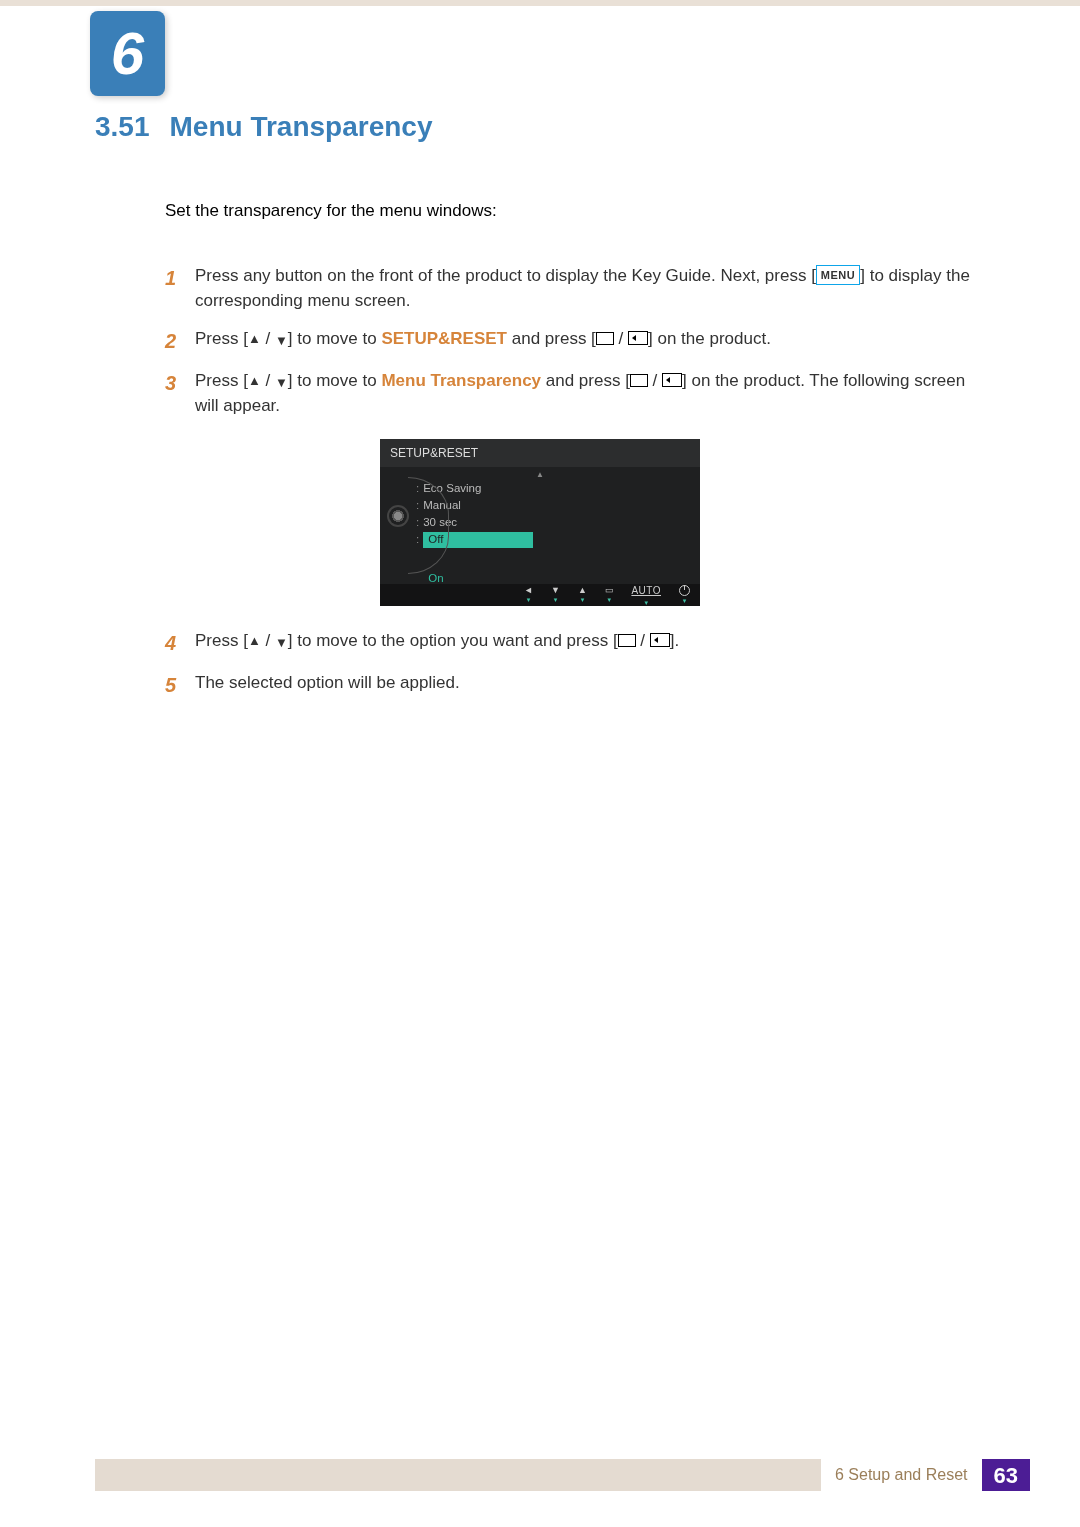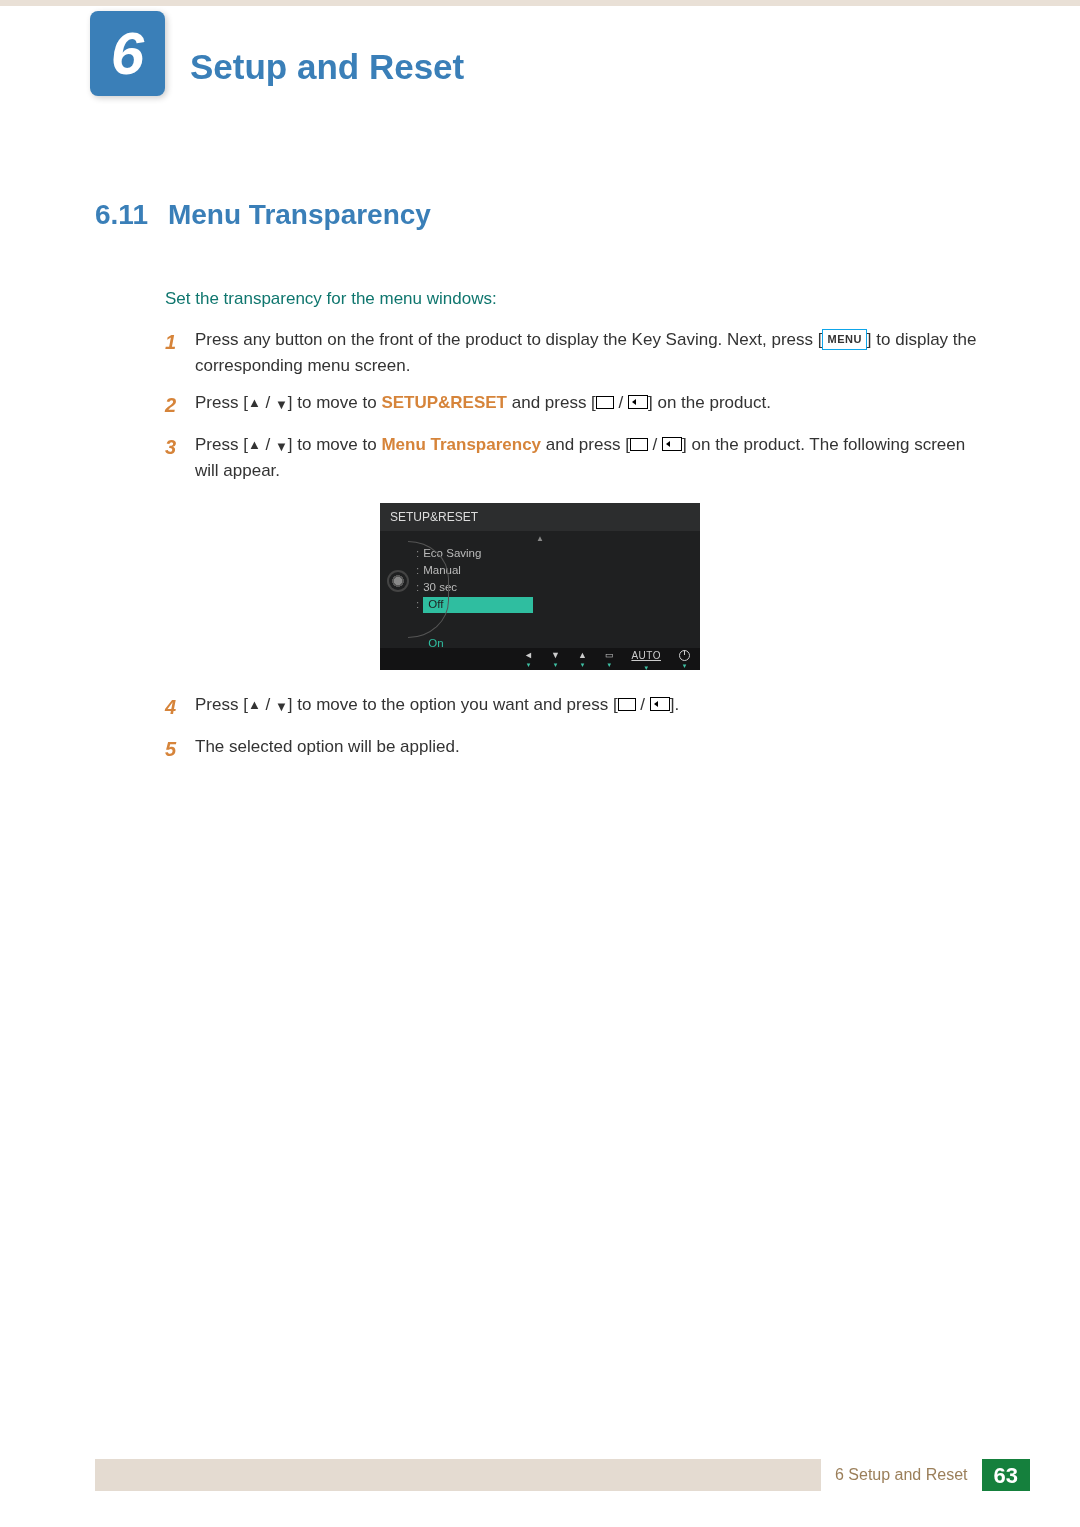--- a/index.html
+++ b/index.html
@@ -55,22 +55,22 @@
   }
   .section-heading {
     color: #3a7fb8;
     font-size: 28px;
     font-weight: bold;
   }
   .section-heading .num {
     margin-right: 20px;
   }
   .intro {
-    margin: 50px 0 16px 70px;
-    color: #0f766e;
+    margin: 50px 0 39px 70px;
+    color: #000000;
   }
   .subsection {
     margin-left: 70px;
     color: #3a7fb8;
     font-size: 20px;
     font-weight: bold;
     margin-bottom: 30px;
   }
   .subsection .snum {
     margin-right: 14px;
@@ -252,54 +252,53 @@
     background:#e4dbd1;
   }
   .footer-label {
     display:flex;
     align-items:center;
     padding:0 14px;
     color:#9b7f5a;
     font-size:16px;
   }
   .footer-pagenum {
-    background:#15803d;
+    background:#4c1d95;
     color:#fff;
     font-weight:bold;
     font-size:22px;
     display:flex;
     align-items:center;
     padding:0 12px;
   }
 </style>
 </head>
 <body>
 
 <div class="top-line"></div>
 
 <div class="header">
   <div class="chapter-badge">
     <span>6</span>
   </div>
-  <div class="chapter-title">Setup and Reset</div>
 </div>
 
 <div class="content">
   <div class="section-heading">
-    <span class="num">6.11</span><span>Menu Transparency</span>
+    <span class="num">3.51</span><span>Menu Transparency</span>
   </div>
 
   <div class="intro">Set the transparency for the menu windows:</div>
 
 
   <ol class="steps">
     <li>
       <span class="step-num">1</span>
       <span class="step-text">
-        <span>Press any button on the front of the product to display the Key Saving. Next, press [</span><span class="menu-btn">MENU</span><span>] to display the corresponding menu screen.</span>
+        <span>Press any button on the front of the product to display the Key Guide. Next, press [</span><span class="menu-btn">MENU</span><span>] to display the corresponding menu screen.</span>
       </span>
     </li>
     <li>
       <span class="step-num">2</span>
       <span class="step-text">
         <span>Press [</span><span class="tri-up">▲</span> / <span class="tri-dn">▼</span><span>] to move to </span><span class="orange-text">SETUP&amp;RESET</span><span> and press [</span><span class="icon-rect"></span> / <span class="icon-enter"></span><span>] on the product.</span>
       </span>
     </li>
     <li>
       <span class="step-num">3</span>

